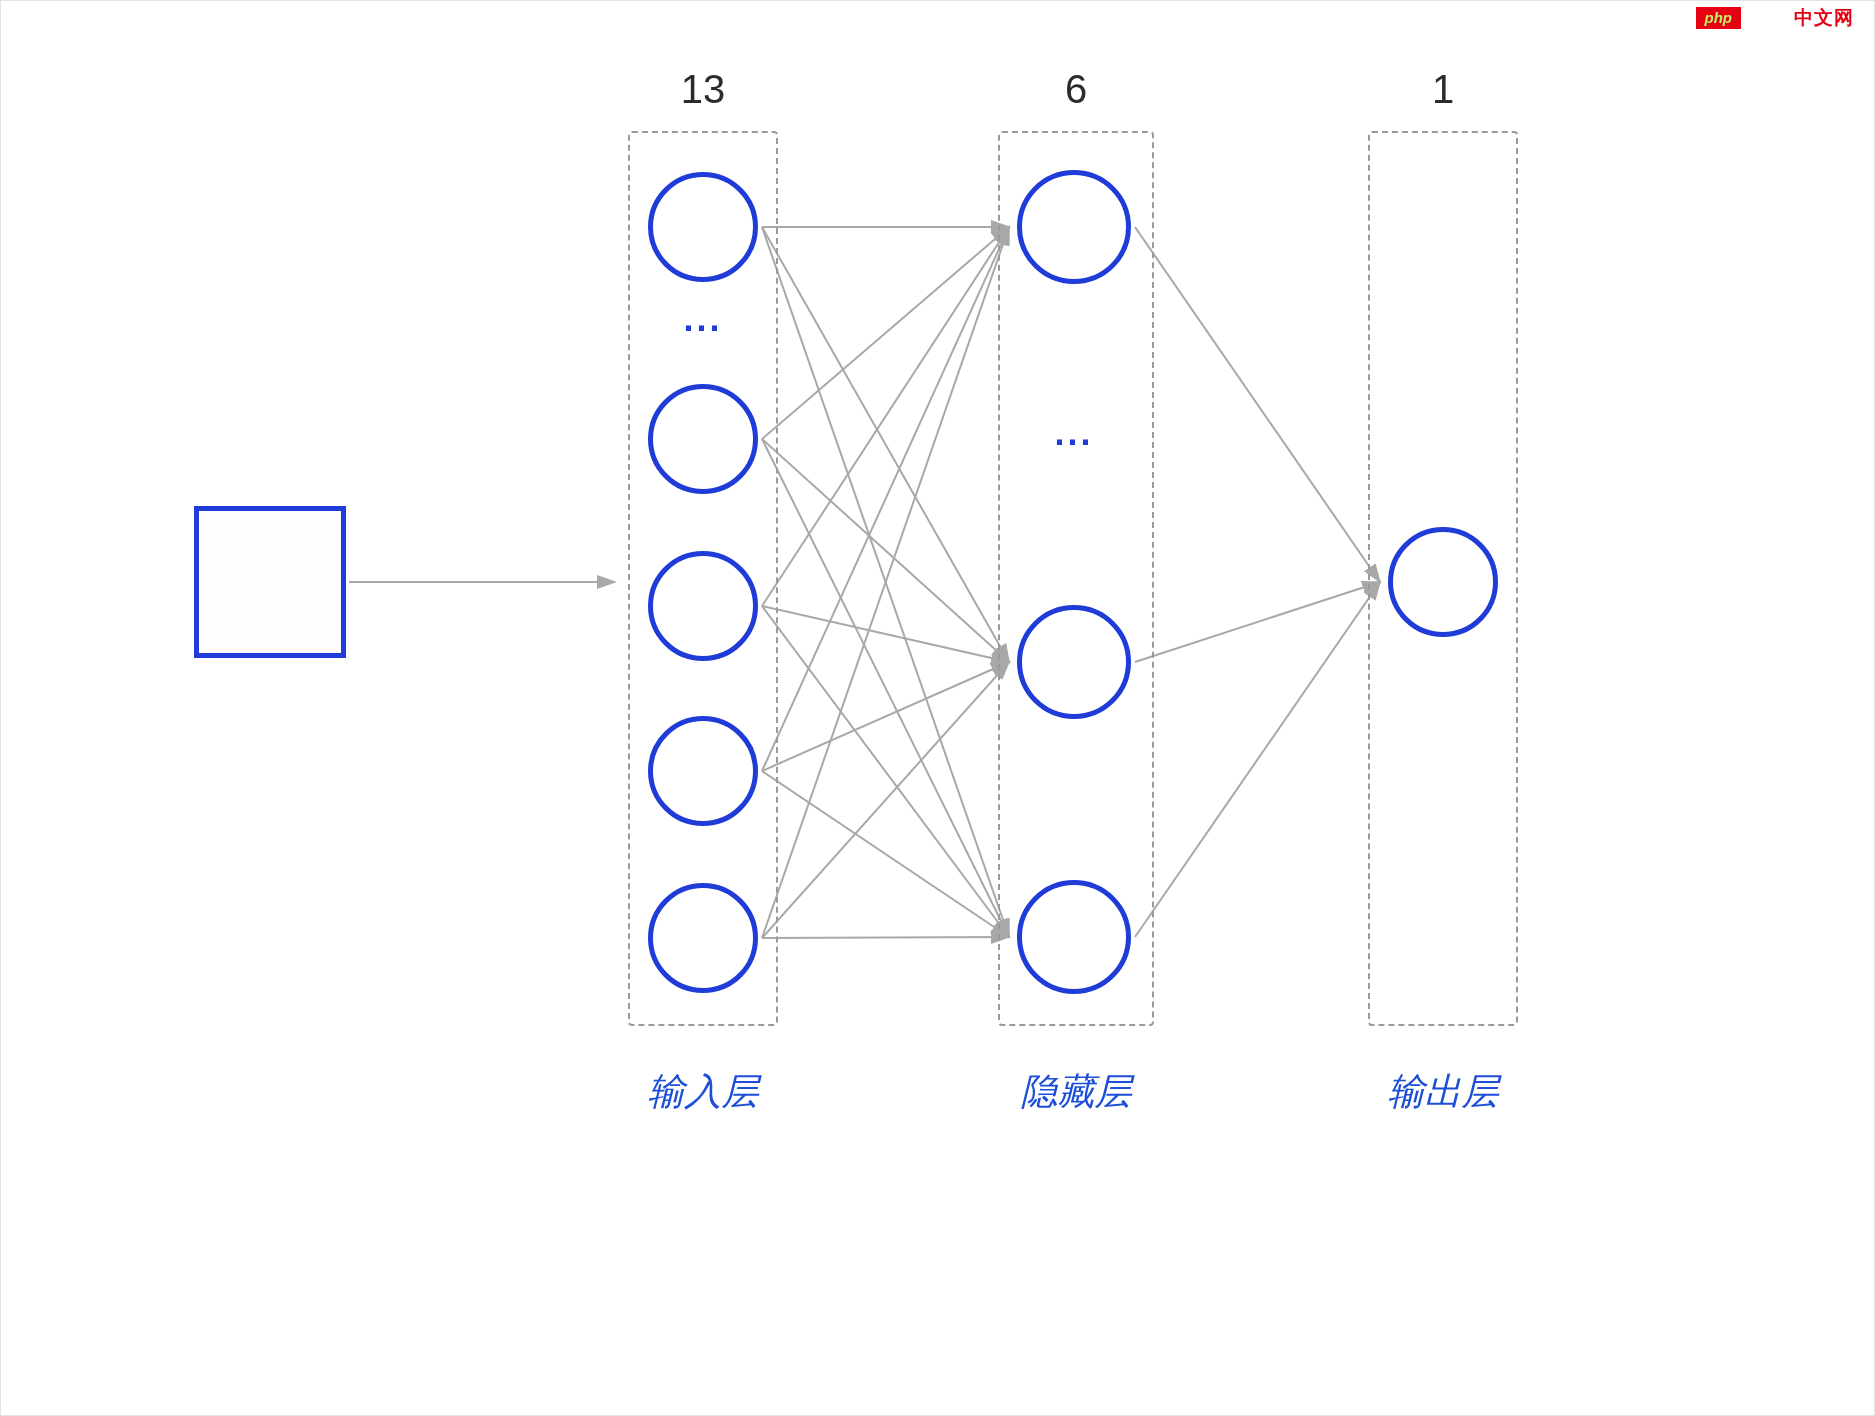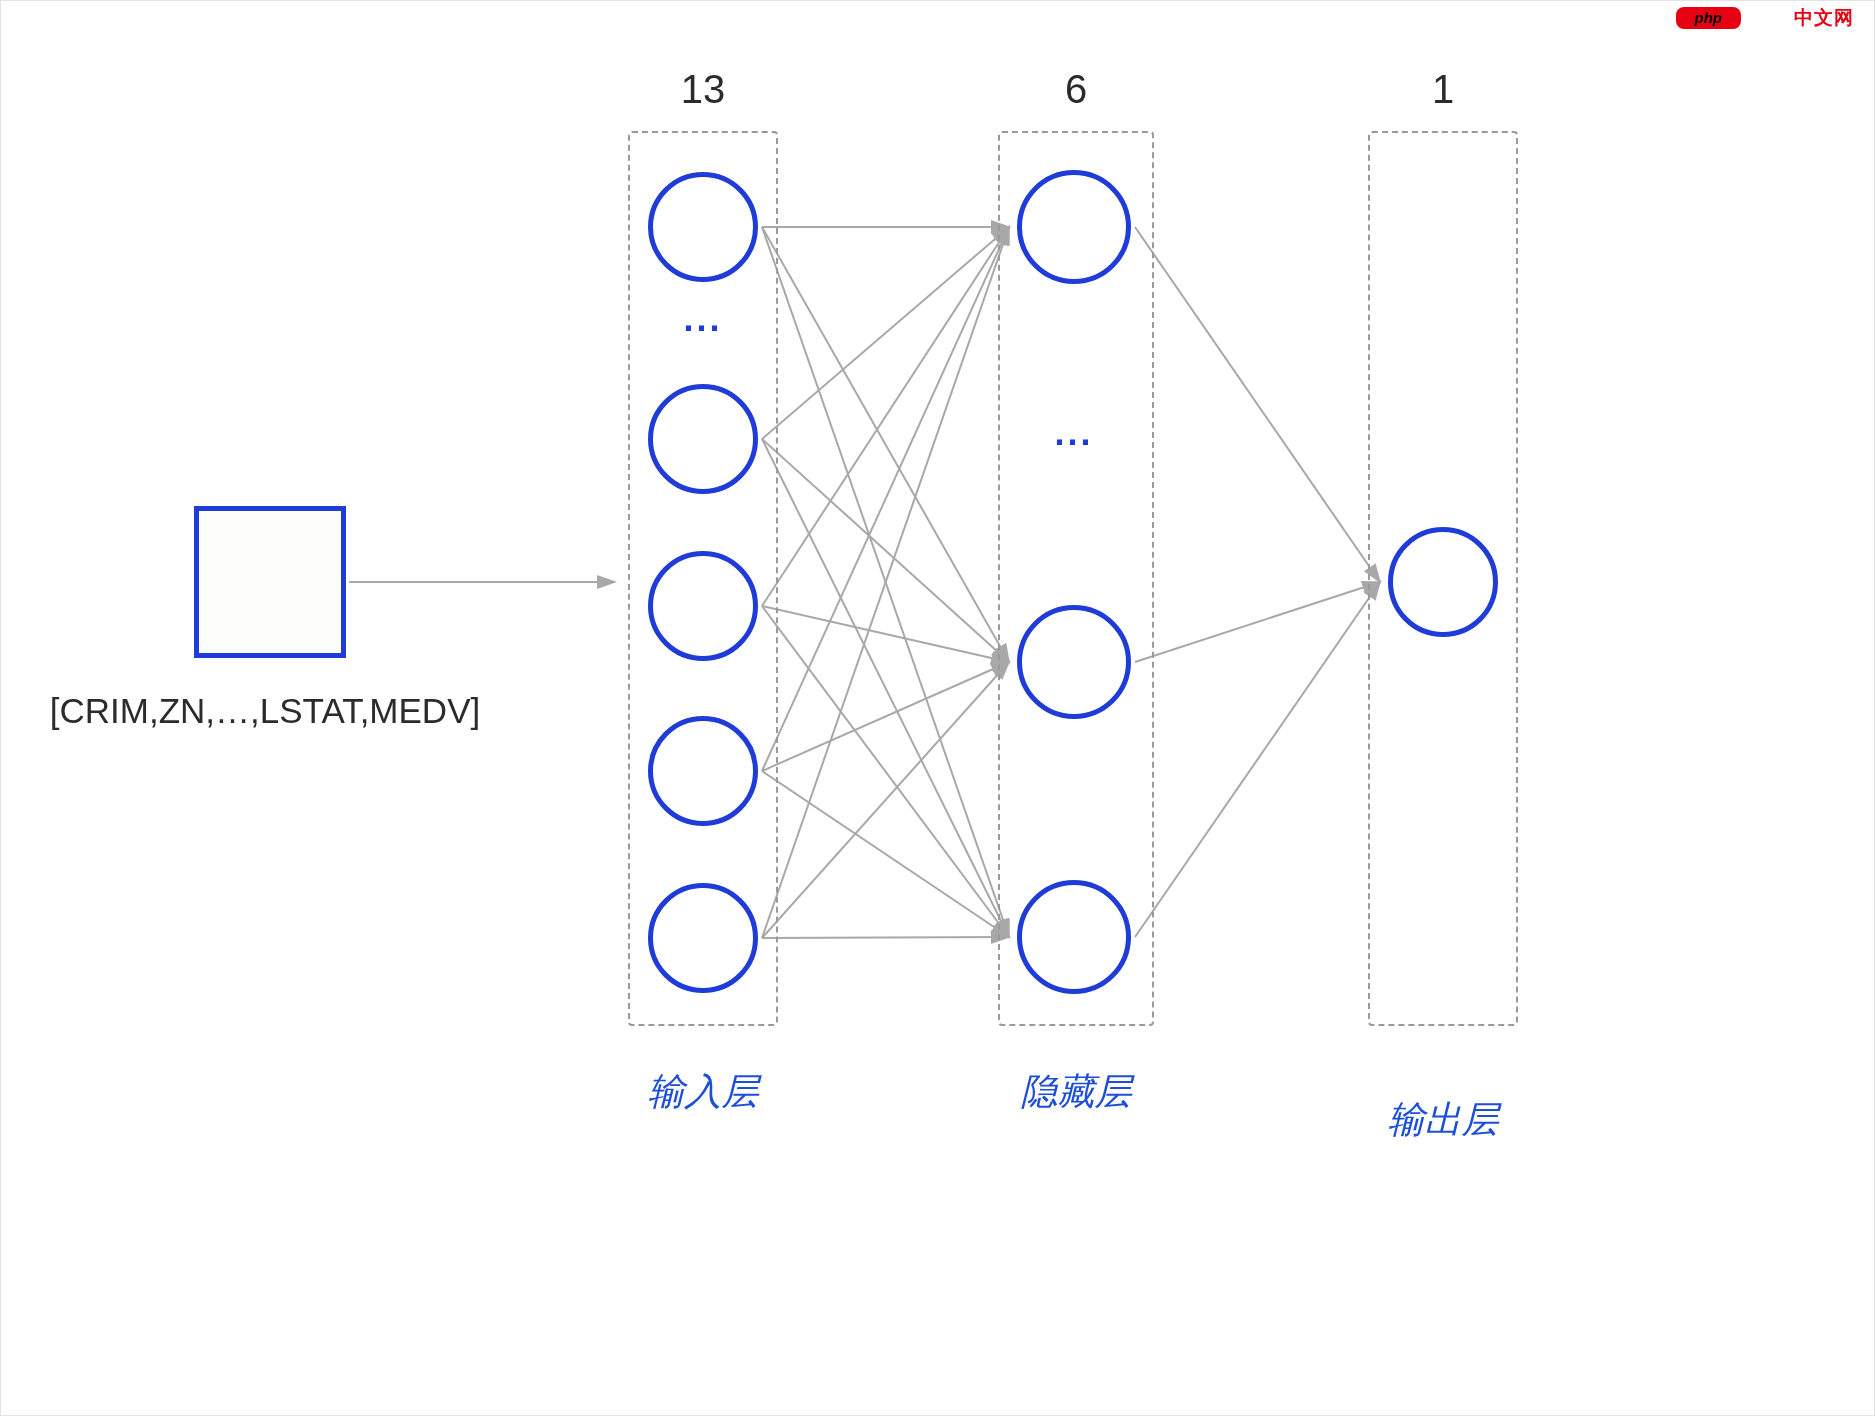--- a/index.html
+++ b/index.html
@@ -11,22 +11,22 @@
   }
   html,body{margin:0;padding:0;background:#ffffff;}
   .canvas{
     position:relative;width:1875px;height:1416px;background:#ffffff;
     font-family:"Liberation Sans",sans-serif;overflow:hidden;
     border:1px solid #e3e3e3;box-sizing:border-box;
   }
   #wires{position:absolute;left:0;top:0;width:1875px;height:1416px;pointer-events:none;}
   .watermark{position:absolute;top:4px;right:20px;display:flex;align-items:center;gap:5px;}
   .php-badge{
-    display:inline-block;background:var(--red);color:#000000;font-style:italic;font-weight:bold;
-    font-size:15px;line-height:22px;padding:0 19px;border-radius:8px;
+    display:inline-block;background:var(--red);color:#bef264;font-style:italic;font-weight:bold;
+    font-size:15px;line-height:22px;padding:0 9px;border-radius:0;
   }
   .wm-text{color:var(--red);font-weight:bold;font-size:19px;letter-spacing:1px;margin-left:48px;}
   .input-box{
     position:absolute;left:193px;top:505px;width:152px;height:152px;
     border:5px solid var(--blue);background:#fdfefb;box-sizing:border-box;
   }
   .input-label{
     position:absolute;left:264px;top:690px;transform:translateX(-50%);
     font-size:35px;color:var(--text);white-space:nowrap;
   }
@@ -34,21 +34,21 @@
   #box-input{left:627px;top:130px;width:150px;height:895px;}
   #box-hidden{left:997px;top:130px;width:156px;height:895px;}
   #box-output{left:1367px;top:130px;width:150px;height:895px;}
   .count{position:absolute;transform:translateX(-50%);top:66px;font-size:40px;color:var(--text);text-align:right;}
   #count-input{left:702px;}
   #count-hidden{left:1075px;}
   #count-output{left:1442px;}
   .lname{position:absolute;transform:translateX(-50%);top:1066px;font-size:37px;color:#1d4ed8;white-space:nowrap;font-style:italic;}
   #lname-input{left:702px;}
   #lname-hidden{left:1075px;}
-  #lname-output{left:1442px;margin-top:28px;}
+  #lname-output{left:1442px;}
   .node{
     position:absolute;border:5px solid var(--blue);border-radius:50%;
     background:#ffffff;box-sizing:border-box;
   }
   .ellipsis{
     position:absolute;transform:translate(-50%,-50%);
     color:var(--blue);font-size:36px;font-weight:bold;letter-spacing:3px;
   }
 </style>
 </head>
@@ -82,21 +82,20 @@
       <line x1="1134" y1="661" x2="1379" y2="581" stroke="#a8a8a8" stroke-width="2" marker-end="url(#arr)"></line>
       <line x1="1134" y1="936" x2="1379" y2="581" stroke="#a8a8a8" stroke-width="2" marker-end="url(#arr)"></line>
     </svg>
 
   <div class="watermark">
     <span class="php-badge">php</span>
     <span class="wm-text">中文网</span>
   </div>
 
   <div class="input-box"></div>
-  <div class="input-label">[CRIM,ZN,…,LSTAT,MEDV]</div>
 
   <div class="layer" id="box-input"></div>
   <div class="layer" id="box-hidden"></div>
   <div class="layer" id="box-output"></div>
 
   <div class="count" id="count-input">13</div>
   <div class="count" id="count-hidden">6</div>
   <div class="count" id="count-output">1</div>
 
   <div class="lname" id="lname-input">输入层</div>

